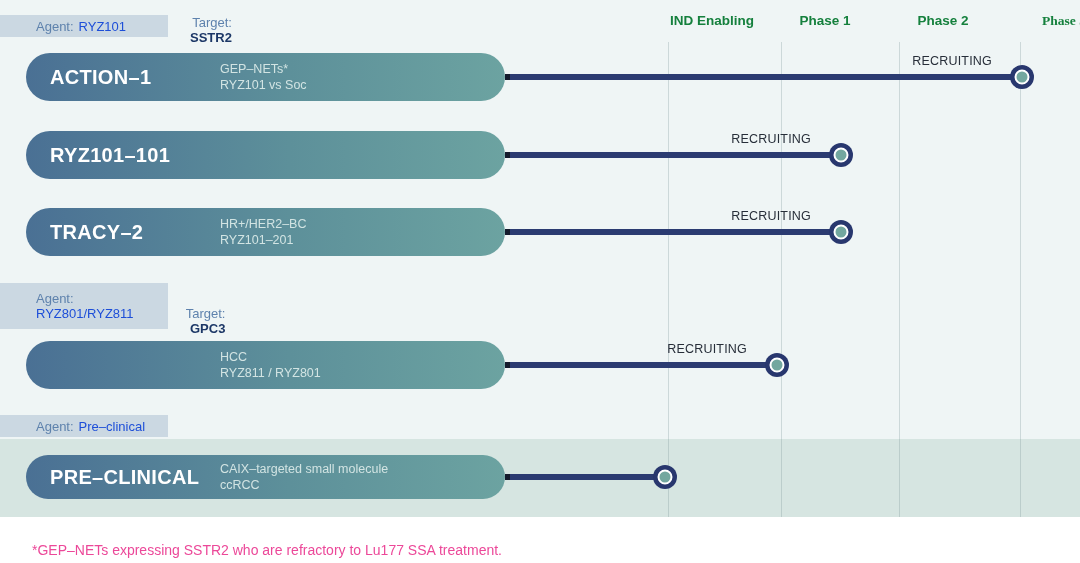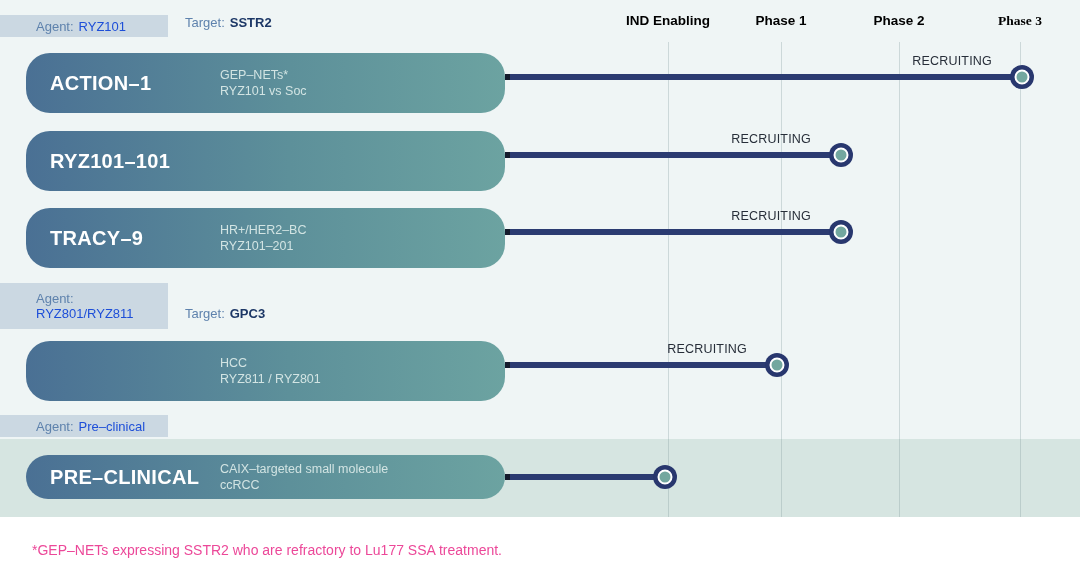--- a/index.html
+++ b/index.html
@@ -6,38 +6,38 @@
   #stage{
     position:relative;width:1080px;height:563px;background:#ffffff;overflow:hidden;
     font-family:"Liberation Sans","DejaVu Sans",sans-serif;
     -webkit-font-smoothing:antialiased;
   }
   .canvas-bg{position:absolute;left:0;top:0;width:1080px;height:517px;background:#eff5f5;}
   .preclinical-band{position:absolute;left:0;top:439px;width:1080px;height:78px;background:#d6e5e1;}
   .gridline{position:absolute;top:42px;height:475px;width:1px;background:rgba(130,155,160,.32);}
   .col-label{
     position:absolute;top:13px;transform:translateX(-50%);
-    font-size:13.5px;font-weight:600;color:#000000;white-space:nowrap;
+    font-size:13.5px;font-weight:600;color:#15803d;white-space:nowrap;margin-left:44px;
   }
   .agent-box{
     position:absolute;left:0;width:168px;background:#cbd8e2;color:#5e82ad;
     font-size:13px;box-sizing:border-box;padding-left:36px;
   }
   .agent-box b{color:#1d4ed8;font-weight:normal;}
   .agent-box.one-line{height:22px;display:flex;align-items:center;white-space:nowrap;}
   .agent-box.two-line{height:46px;display:flex;flex-direction:column;justify-content:center;line-height:15px;}
   .target-label{
-    position:absolute;left:185px;height:22px;display:flex;align-items:flex-start;
-    font-size:13px;color:#5e82ad;white-space:nowrap;
+    position:absolute;left:185px;height:22px;display:flex;align-items:flex-end;
+    font-size:13px;color:#5e82ad;white-space:nowrap;flex-direction:column;
   }
   .target-label b{color:#1c3766;font-weight:bold;margin-left:5px;}
   .agent-box .sp{margin-right:5px;}
   .trial-row{position:absolute;left:0;width:1080px;height:0;}
   .pill{
-    position:absolute;left:26px;top:-24px;width:479px;height:60px;border-radius:24px;
+    position:absolute;left:26px;top:-24px;width:479px;height:48px;border-radius:24px;
     background:linear-gradient(90deg,#4a7094 0%,#5d909a 55%,#6ca3a1 100%);
   }
   .trial-row.small .pill{top:-22px;height:44px;border-radius:22px;}
   .pill-name{
     position:absolute;left:24px;top:50%;transform:translateY(-50%);
     font-size:20px;font-weight:bold;color:#ffffff;letter-spacing:.3px;white-space:nowrap;
   }
   .pill-desc{
     position:absolute;left:194px;top:50%;transform:translateY(-50%);
     font-size:12.5px;line-height:16px;color:#d2e4e3;white-space:nowrap;
@@ -116,21 +116,21 @@
     <div class="pill">
       <div class="pill-name">RYZ101–101</div>
     </div>
     <div class="status-label" style="left: 811px;">RECRUITING</div>
     <div class="progress-dot" style="left: 841px;"></div>
   </div>
 
   <div class="trial-row" style="top: 232px;">
     <div class="track-line" style="left: 505px; width: 336px;"></div>
     <div class="pill">
-      <div class="pill-name">TRACY–9</div>
+      <div class="pill-name">TRACY–2</div>
       <div class="pill-desc">
         <div>HR+/HER2–BC</div>
         <div>RYZ101–201</div>
       </div>
     </div>
     <div class="status-label" style="left: 811px;">RECRUITING</div>
     <div class="progress-dot" style="left: 841px;"></div>
   </div>
 
   <div class="trial-row" style="top: 365px;">

